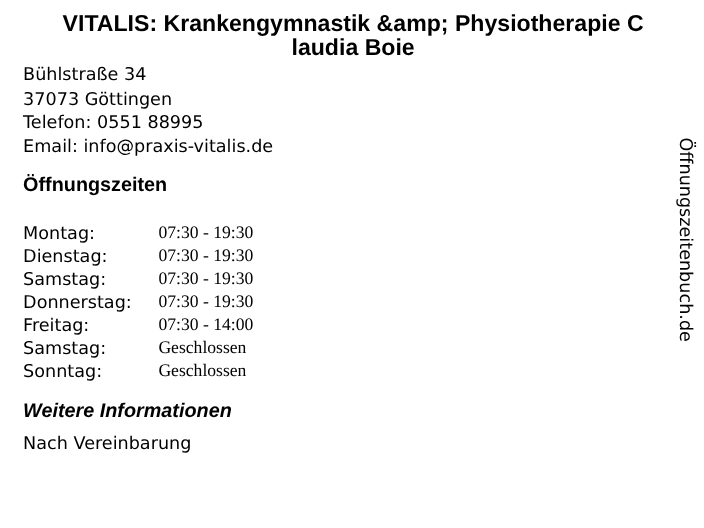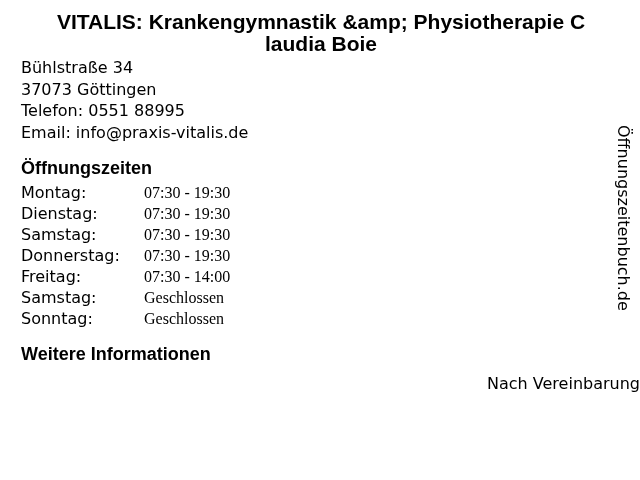--- a/index.html
+++ b/index.html
@@ -33,34 +33,34 @@
   }
   .contact-line { display: block; }
   .section-heading {
     margin: 14px 0 0 0;
     font-family: "Liberation Sans", sans-serif;
     font-weight: bold;
     font-size: 18px;
     line-height: 22px;
   }
   .hours-table {
-    margin-top: 3px;
+    margin-top: 22px;
     font-size: 16px;
     line-height: 21px;
   }
   .hours-row { display: flex; }
   .hours-day { width: 123px; flex: 0 0 123px; }
   .hours-time { flex: 1; font-family: Liberation Serif, serif; }
   .more-info-heading {
+    font-style: italic;
   }
   .more-info-text {
     margin-top: 8px;
     font-size: 16px;
     line-height: 21.5px;
-    text-align: right;
   }
   .watermark {
     position: absolute;
     top: 125px;
     right: 6px;
     writing-mode: vertical-rl;
     text-orientation: mixed;
     font-size: 16px;
     line-height: 22px;
     white-space: nowrap;

